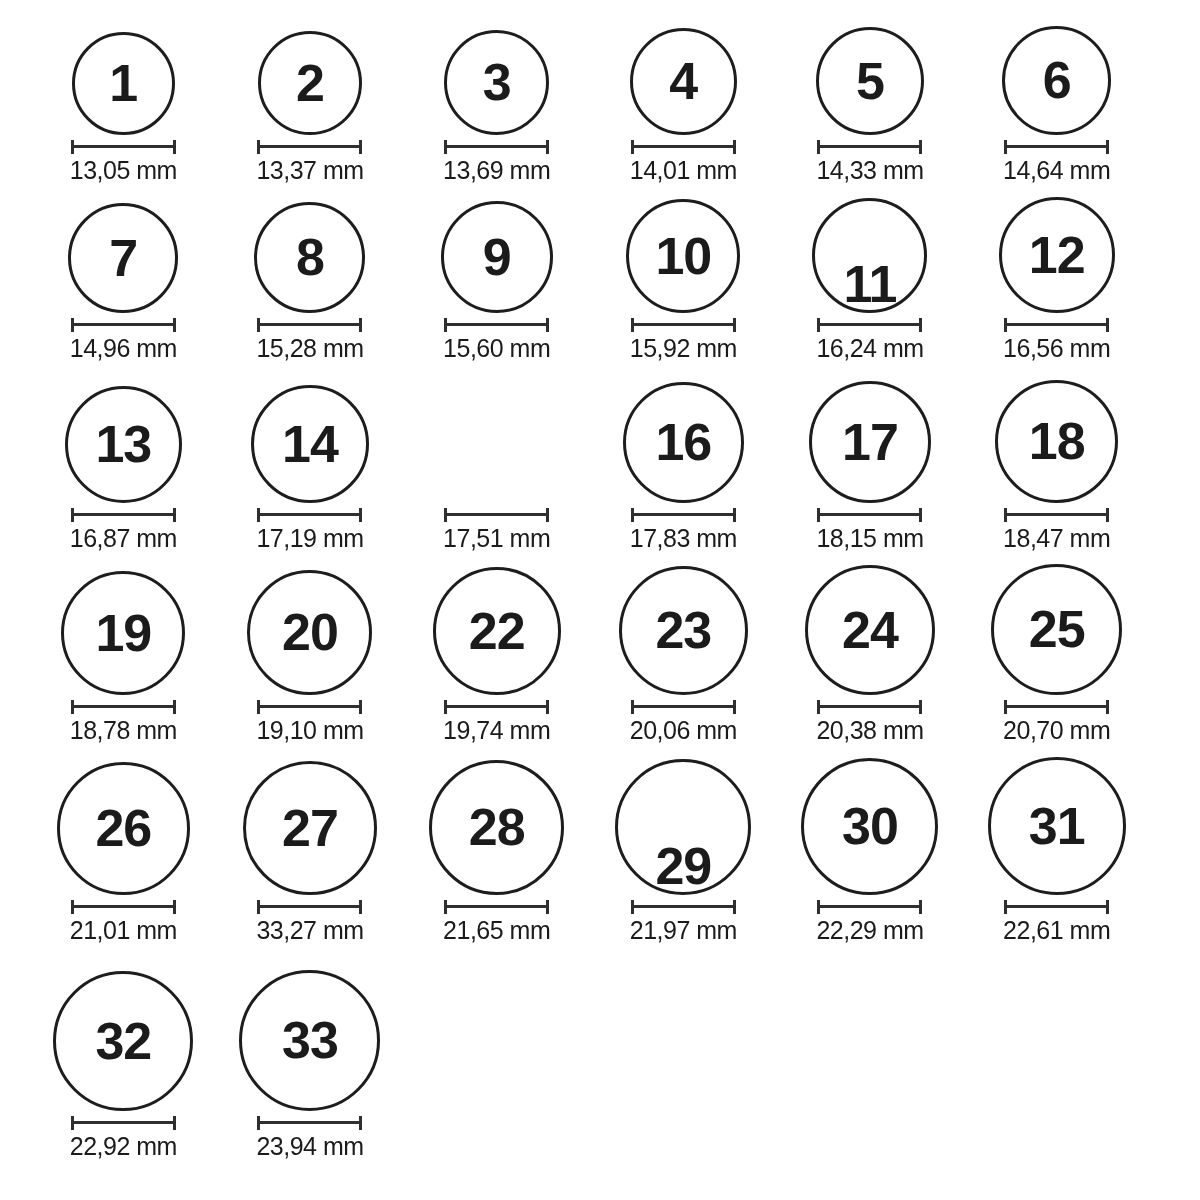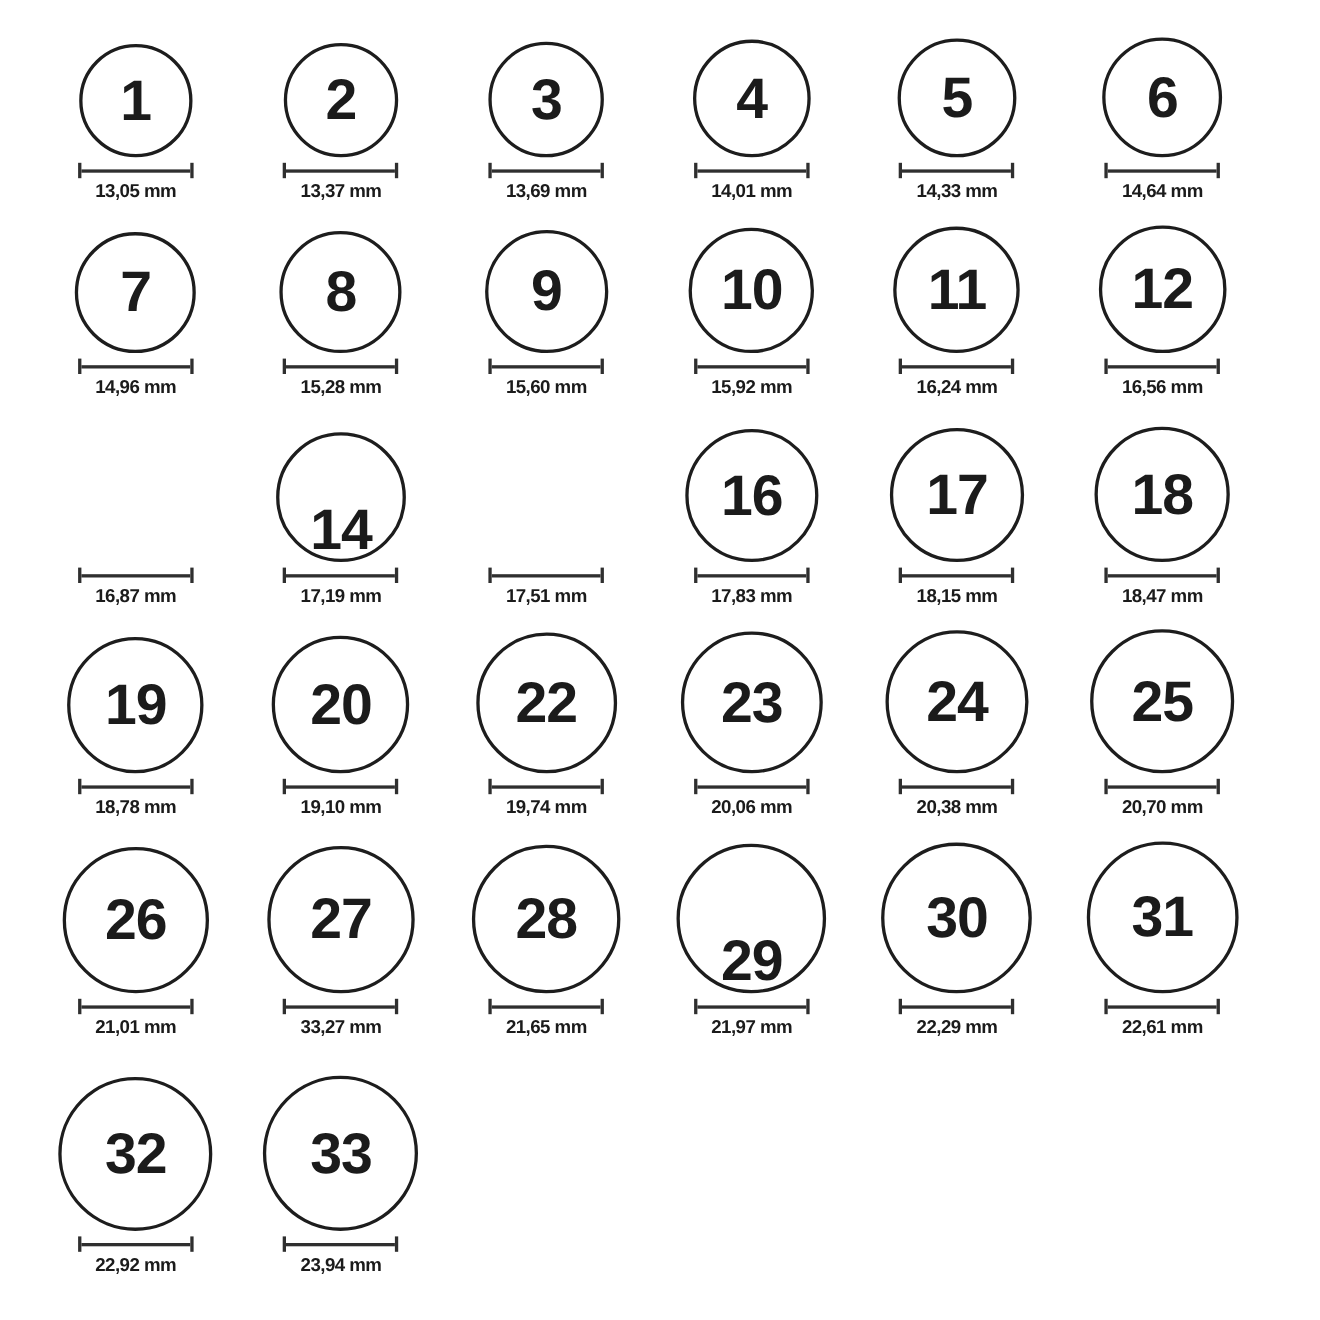--- a/index.html
+++ b/index.html
@@ -61,22 +61,22 @@
     position: absolute;
     left: 0;
     right: 0;
     top: 50%;
     margin-top: -1.5px;
     height: 3px;
     background: #2f2f2f;
   }
   .label {
     margin-top: 3px;
-    font-weight: 700;
-    font-size: 17px;
+    font-weight: 400;
+    font-size: 25px;
     line-height: 1.1;
     color: #1b1b1b;
     letter-spacing: -0.5px;
     white-space: nowrap;
   }
 </style>
 </head>
 <body>
 
 <div class="board">
@@ -175,48 +175,51 @@
     <div class="circle" style="width: 114px; height: 114px;">
       <span class="num">10</span>
     </div>
     <div class="measure">
       <span class="bar"></span>
     </div>
     <div class="label">15,92 mm</div>
   </div>
 
   <div class="cell">
-    <div class="circle" style="width: 115px; height: 115px;">
+    <div class="circle" style="width: 115px; height: 115px; align-items: flex-end;">
       <span class="num">11</span>
     </div>
     <div class="measure">
       <span class="bar"></span>
     </div>
     <div class="label">16,24 mm</div>
   </div>
 
   <div class="cell">
     <div class="circle" style="width: 116px; height: 116px;">
       <span class="num">12</span>
     </div>
     <div class="measure">
       <span class="bar"></span>
     </div>
     <div class="label">16,56 mm</div>
   </div>
 
   <div class="cell">
+    <div class="circle" style="width: 117px; height: 117px;">
+      <span class="num">13</span>
+    </div>
     <div class="measure">
       <span class="bar"></span>
     </div>
     <div class="label">16,87 mm</div>
   </div>
 
   <div class="cell">
-    <div class="circle" style="width: 118px; height: 118px; align-items: flex-end;">
+    <div class="circle" style="width: 118px; height: 118px;">
       <span class="num">14</span>
     </div>
     <div class="measure">
       <span class="bar"></span>
     </div>
     <div class="label">17,19 mm</div>
   </div>
 
   <div class="cell">
     <div class="measure">

